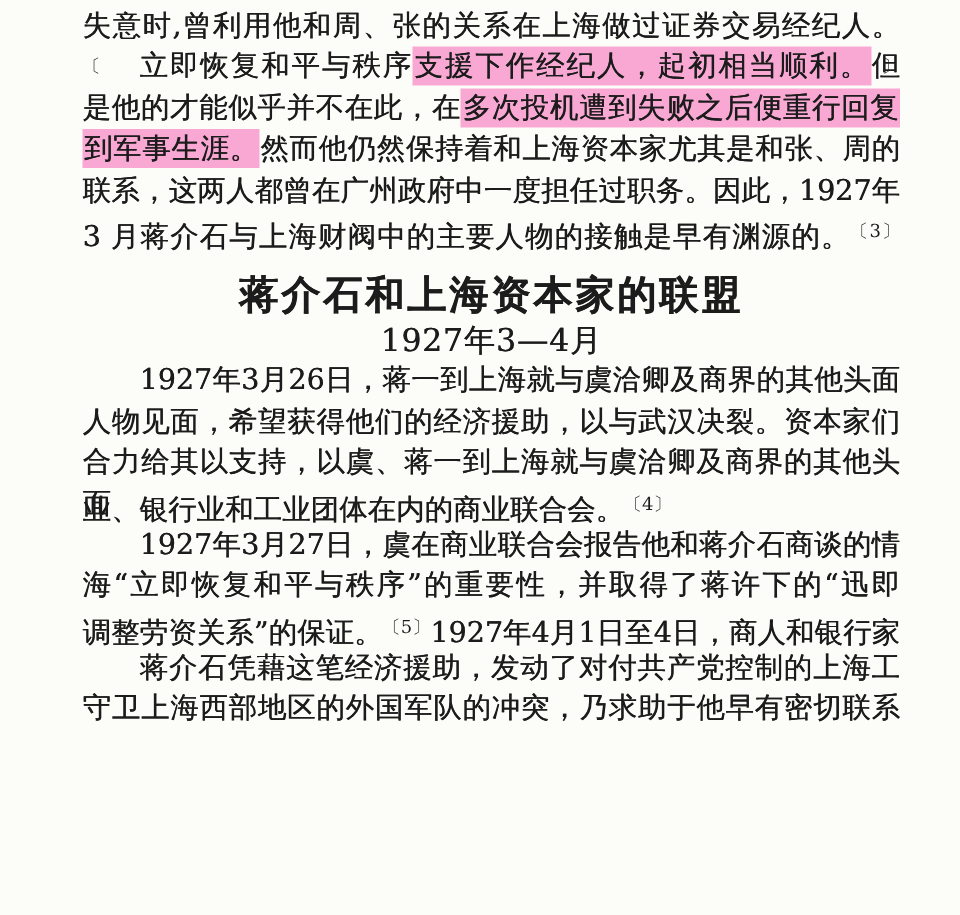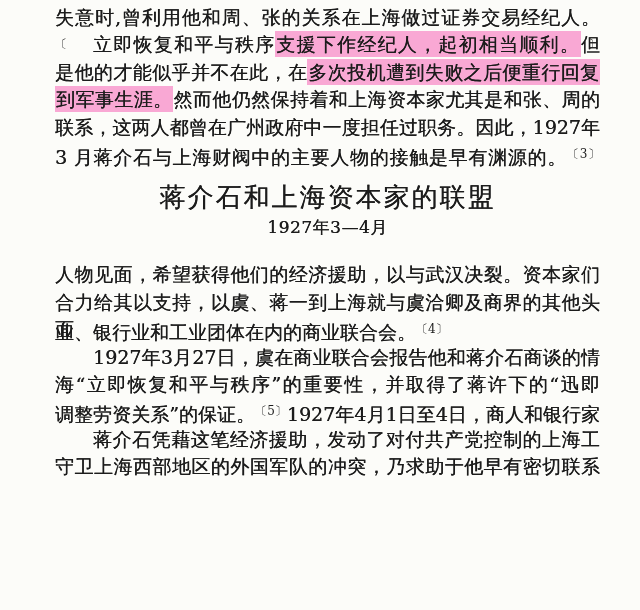--- a/index.html
+++ b/index.html
@@ -42,51 +42,51 @@
   }
   .fn {
     font-size: 12px;
     vertical-align: 6px;
     letter-spacing: 0;
     text-shadow: none;
   }
   .title {
     text-align: center;
     font-size: 26px;
-    font-weight: 400;
+    font-weight: 700;
     letter-spacing: 2px;
     margin-top: 14px;
     line-height: 30px;
     height: 30px;
   }
   .subtitle {
     text-align: center;
-    font-size: 17px;
+    font-size: 21px;
     line-height: 26px;
     height: 26px;
     margin-top: 2px;
-    margin-bottom: 21px;
     letter-spacing: 0.5px;
   }
 </style>
 </head>
 <body>
 
 <div class="page">
   <div class="block">
       <div class="line"><span>失意时,曾利用他和周、张的关系在上海做过证券交易经纪人。</span><span class="fn">〔2〕</span></div>
       <div class="line indent"><span>立即恢复和平与秩序</span><span class="hl">支援下作经纪人，起初相当顺利。</span><span>但</span></div>
       <div class="line"><span>是他的才能似乎并不在此，在</span><span class="hl">多次投机遭到失败之后便重行回复</span></div>
       <div class="line"><span class="hl">到军事生涯。</span><span>然而他仍然保持着和上海资本家尤其是和张、周的</span></div>
       <div class="line"><span>联系，这两人都曾在广州政府中一度担任过职务。因此，1927年</span></div>
       <div class="line"><span>3 月蒋介石与上海财阀中的主要人物的接触是早有渊源的。</span><span class="fn">〔3〕</span></div>
     </div>
   <div class="title">蒋介石和上海资本家的联盟</div>
   <div class="subtitle">1927年3—4月</div>
   <div class="block">
+      <div class="line indent"><span>1927年3月26日，蒋一到上海就与虞洽卿及商界的其他头面</span></div>
       <div class="line"><span>人物见面，希望获得他们的经济援助，以与武汉决裂。资本家们</span></div>
       <div class="line"><span>合力给其以支持，以虞、蒋一到上海就与虞洽卿及商界的其他头面</span></div>
       <div class="line end"><span>业、银行业和工业团体在内的商业联合会。</span><span class="fn">〔4〕</span></div>
     </div>
   <div class="block">
       <div class="line indent"><span>1927年3月27日，虞在商业联合会报告他和蒋介石商谈的情</span></div>
       <div class="line"><span>海“立即恢复和平与秩序”的重要性，并取得了蒋许下的“迅即</span></div>
       <div class="line"><span>调整劳资关系”的保证。</span><span class="fn">〔5〕</span><span>1927年4月1日至4日，商人和银行家</span></div>
     </div>
   <div class="block">

